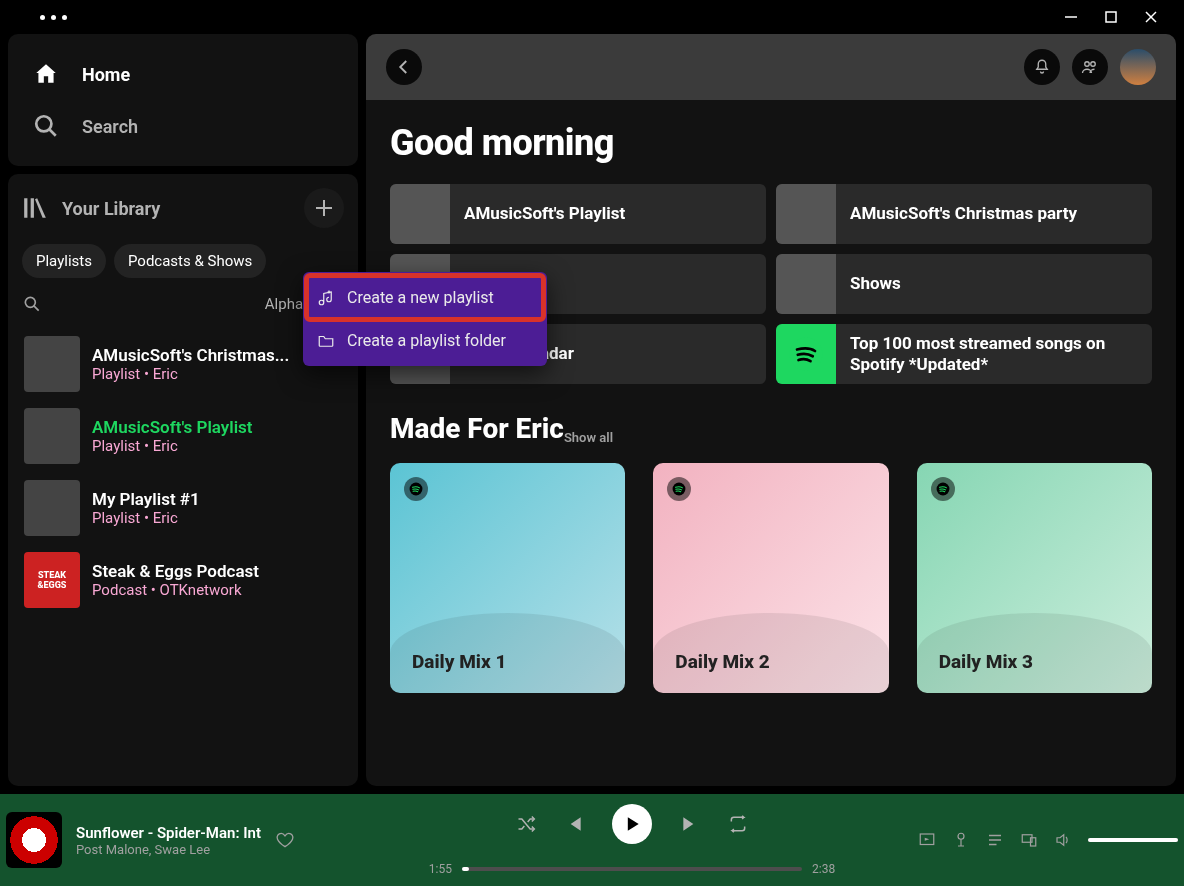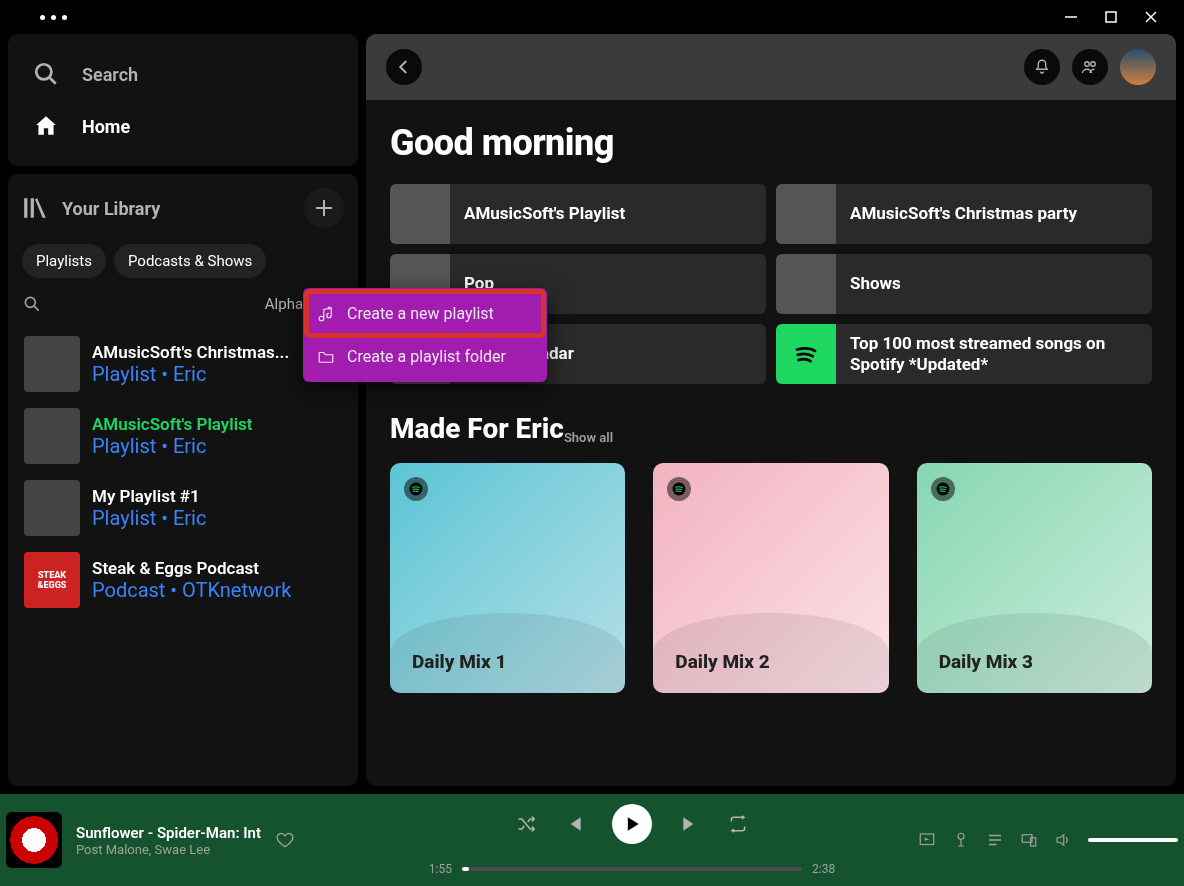--- a/index.html
+++ b/index.html
@@ -30,21 +30,21 @@
   .lib-head-left { display:flex; align-items:center; gap:14px; color:#b3b3b3; font-weight:700; font-size:18px;}
   .lib-add { width:40px;height:40px;border-radius:50%;background:#1a1a1a;display:flex;align-items:center;justify-content:center;font-size:22px;color:#b3b3b3;}
   .chips { display:flex; gap:8px; padding:6px 14px 10px 14px;}
   .chip { background:#232323;border-radius:20px;padding:8px 14px;font-size:15px;color:#fff;}
   .lib-tools { display:flex;justify-content:space-between;align-items:center;padding:6px 14px 10px 14px;color:#b3b3b3;font-size:15px;}
   .lib-list { padding:4px 8px;}
   .lib-item { display:flex;gap:12px;align-items:center;padding:8px;border-radius:6px;}
   .lib-thumb { width:56px;height:56px;border-radius:4px;background:#444;flex:none;}
   .lib-title { font-size:17px;font-weight:600;color:#fff;white-space:nowrap;overflow:hidden;text-overflow:ellipsis;max-width:230px;}
   .lib-title.active { color:#1ed760;}
-  .lib-sub { font-size:20px;color:#3b82f6;}
+  .lib-sub { font-size:15px;color:#f9a8d4;}
   .main { flex:1; background:#121212; border-radius:10px; overflow:hidden; position:relative;}
   .m-head { height:66px; background:#3b3b3b; display:flex; align-items:center; justify-content:space-between; padding:0 20px;}
   .back-btn { width:36px;height:36px;border-radius:50%;background:#0a0a0a;display:flex;align-items:center;justify-content:center;color:#b3b3b3;}
   .head-right { display:flex; gap:12px; align-items:center;}
   .pill { width:36px;height:36px;border-radius:50%;background:#0a0a0a;display:flex;align-items:center;justify-content:center;color:#b3b3b3;font-size:17px;}
   .avatar { background:linear-gradient(#2a4d6a,#d08040);}
   .content { padding:22px 24px 0 24px;}
   .greeting { font-size:36px;font-weight:800;letter-spacing:-0.5px;margin-bottom:20px;}
   .tiles { display:grid;grid-template-columns:1fr 1fr;gap:10px;margin-bottom:28px;}
   .tile { background:#2a2a2a;border-radius:6px;display:flex;align-items:center;gap:14px;height:60px;overflow:hidden;}
@@ -72,21 +72,21 @@
   .ctrls { flex:1;display:flex;flex-direction:column;align-items:center;gap:18px;}
   .ctrl-row { display:flex;align-items:center;gap:28px;}
   .ctrl-btn { color:#b3b3b3;display:flex;align-items:center;justify-content:center;}
   .play-btn { width:40px;height:40px;border-radius:50%;background:#fff;color:#000;display:flex;align-items:center;justify-content:center;}
   .prog-row { display:flex;align-items:center;gap:10px;font-size:12px;color:#a0a0a0;width:100%;justify-content:center;}
   .prog-bar { width:340px;height:4px;background:#4d4d4d;border-radius:2px;position:relative;}
   .prog-fill { height:100%;background:#fff;width:2%;border-radius:2px;}
   .right-ctrls { display:flex;gap:16px;align-items:center;color:#a0a0a0;}
   .vol-bar { width:90px;height:4px;background:#4d4d4d;border-radius:2px;}
   .vol-fill { height:100%;width:100%;background:#fff;border-radius:2px;}
-  .context-menu { position:absolute; left:303px; top:288px; width:244px; background:#a21caf; border-radius:6px; padding:4px; box-shadow:0 8px 24px rgba(0,0,0,.6);}
+  .context-menu { position:absolute; left:303px; top:272px; width:244px; background:#4c1d95; border-radius:6px; padding:4px; box-shadow:0 8px 24px rgba(0,0,0,.6);}
   .cm-item { display:flex;align-items:center;gap:12px;padding:12px 10px;font-size:16px;color:#eaeaea;border-radius:3px;}
   .cm-item:first-child { outline:5px solid #d8322a; outline-offset:-2px;}
   svg { display:block; }
   .lib-thumb.red { background:#c22; display:flex;align-items:center;justify-content:center;font-size:9px;text-align:center;color:#fff;font-weight:800;}
 </style>
 </head>
 <body>
 
 <div class="titlebar">
   <div class="dots">
@@ -111,36 +111,36 @@
           <line x1="12" y1="2" x2="2" y2="12" stroke="#fff" stroke-width="1.5"></line>
         </svg>
       </div>
   </div>
 </div>
 
 <div class="app">
 
   <div class="sidebar">
     <div class="panel nav">
+      <div class="nav-item">
+        <span class="icon">
+            <svg width="26" height="26" viewBox="0 0 24 24">
+              <path fill="#fff" d="M12 3l9 8h-2v9h-5v-6H10v6H5v-9H3z"></path>
+            </svg>
+          </span>
+        <span>Home</span>
+      </div>
       <div class="nav-item inactive">
         <span class="icon">
             <svg width="26" height="26" viewBox="0 0 24 24">
               <circle cx="10" cy="10" r="7" fill="none" stroke="#b3b3b3" stroke-width="2.5"></circle>
               <line x1="15" y1="15" x2="21" y2="21" stroke="#b3b3b3" stroke-width="2.5"></line>
             </svg>
           </span>
         <span>Search</span>
-      </div>
-      <div class="nav-item">
-        <span class="icon">
-            <svg width="26" height="26" viewBox="0 0 24 24">
-              <path fill="#fff" d="M12 3l9 8h-2v9h-5v-6H10v6H5v-9H3z"></path>
-            </svg>
-          </span>
-        <span>Home</span>
       </div>
     </div>
 
     <div class="panel" style="flex:1;">
       <div class="lib-head">
         <div class="lib-head-left">
           <span>
               <svg width="26" height="26" viewBox="0 0 24 24">
                 <rect x="2" y="3" width="3" height="18" fill="#b3b3b3"></rect>
                 <rect x="8" y="3" width="3" height="18" fill="#b3b3b3"></rect>

